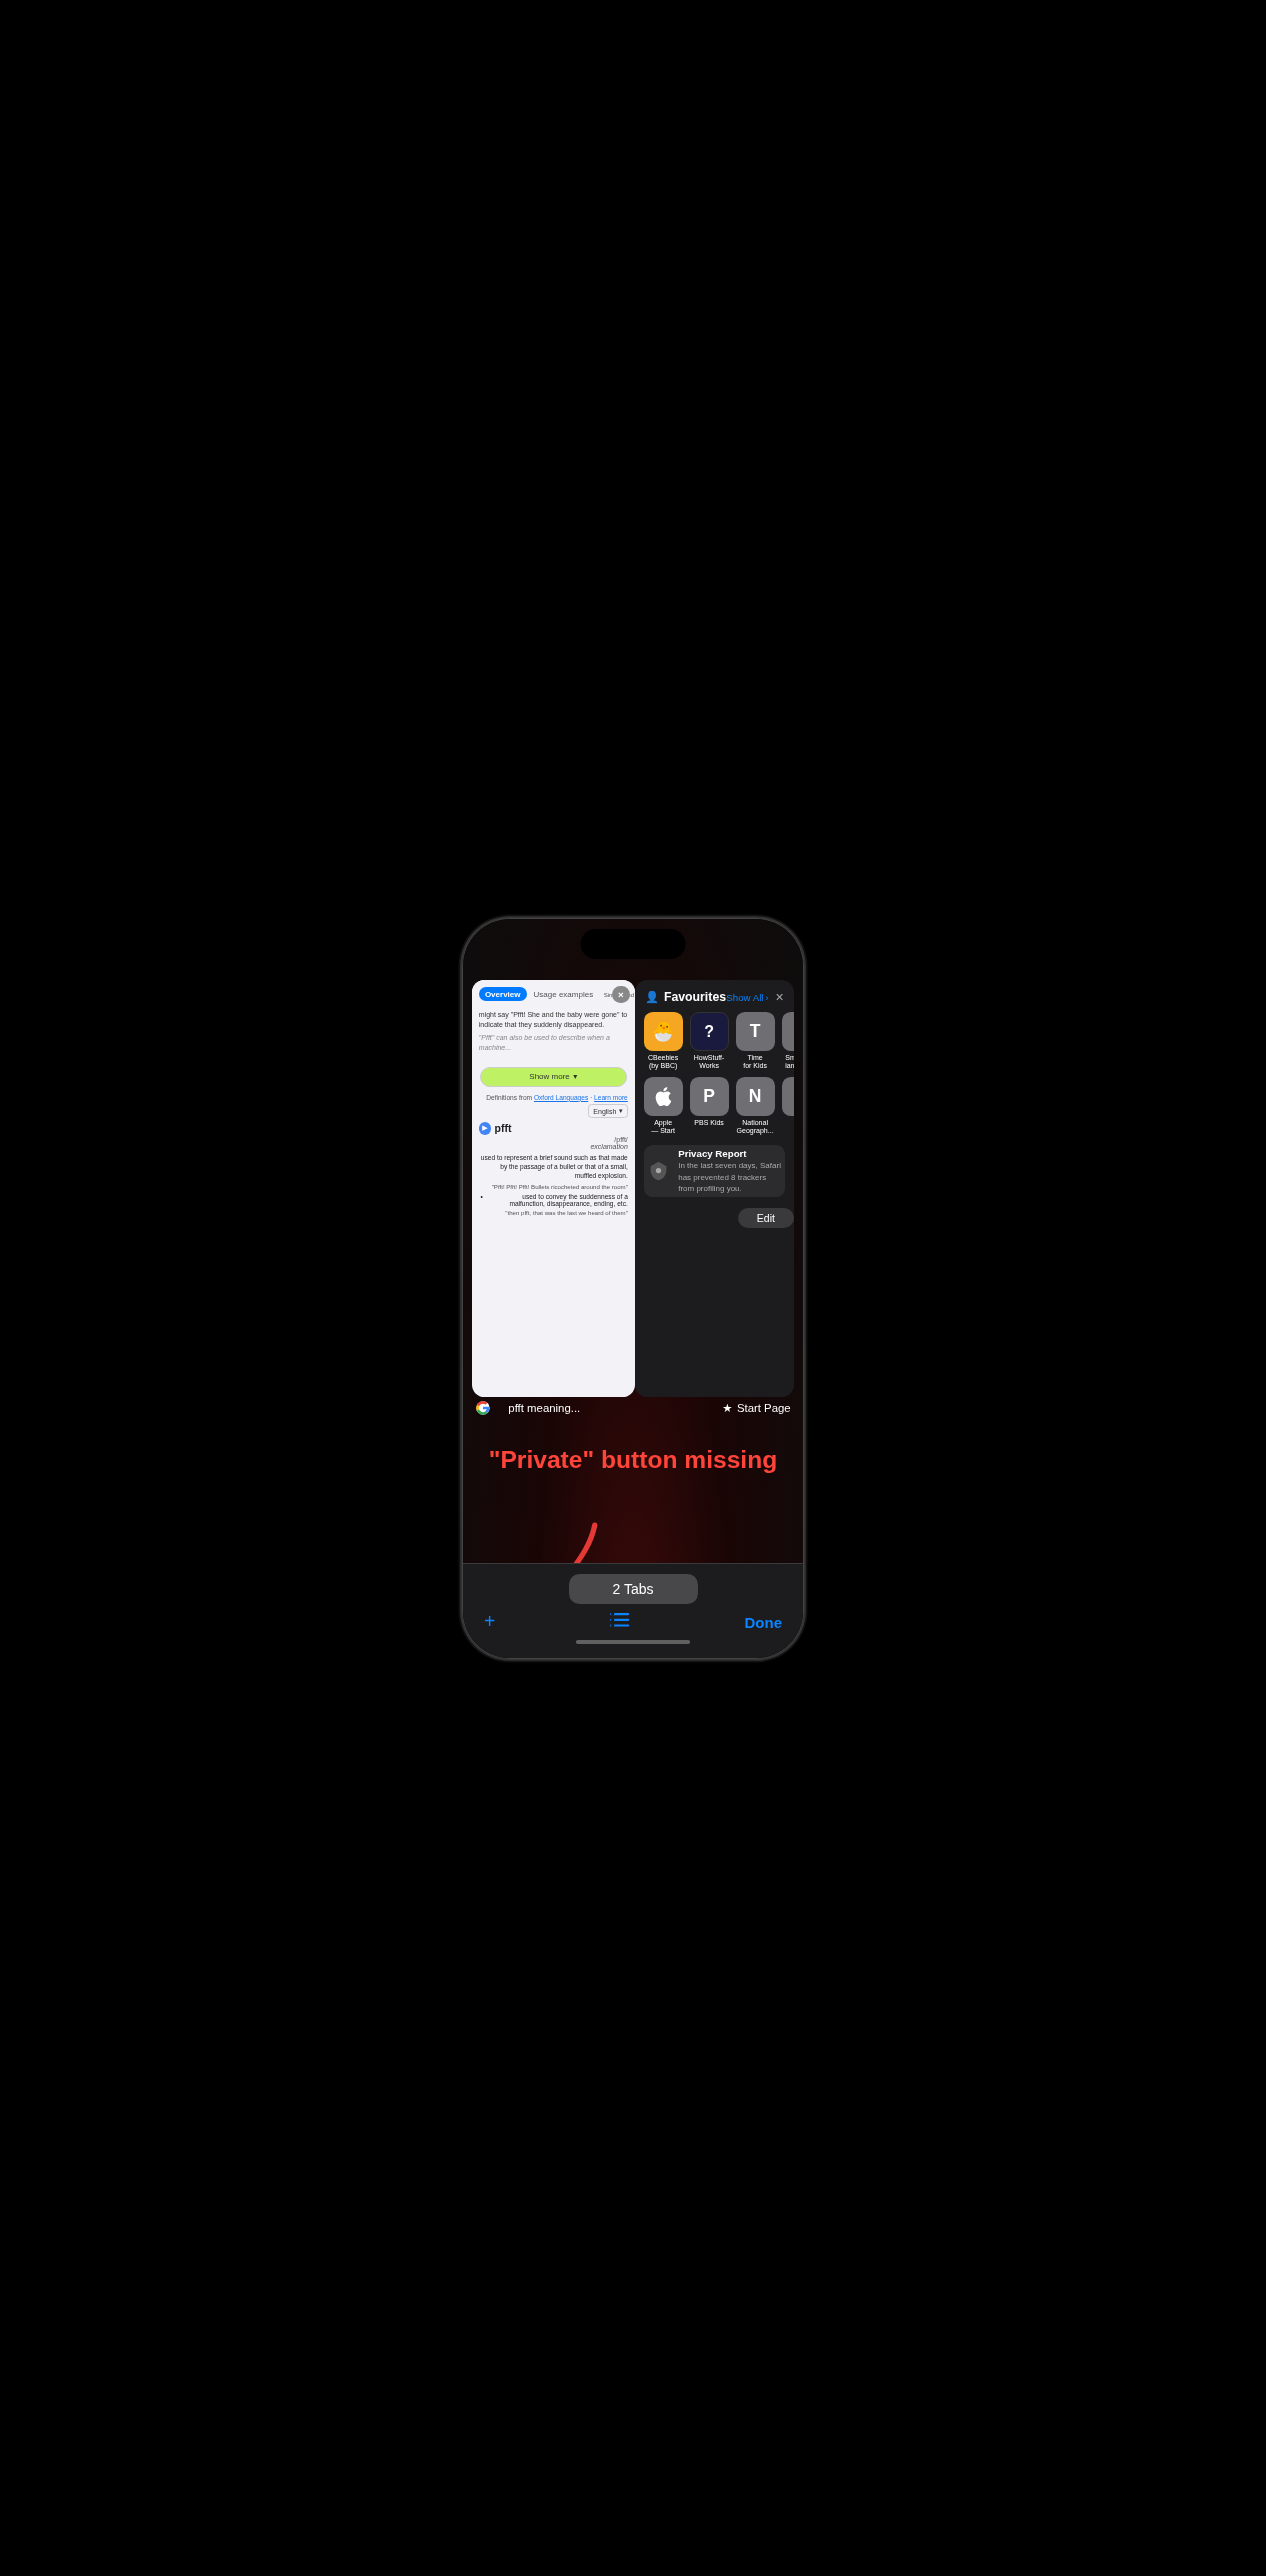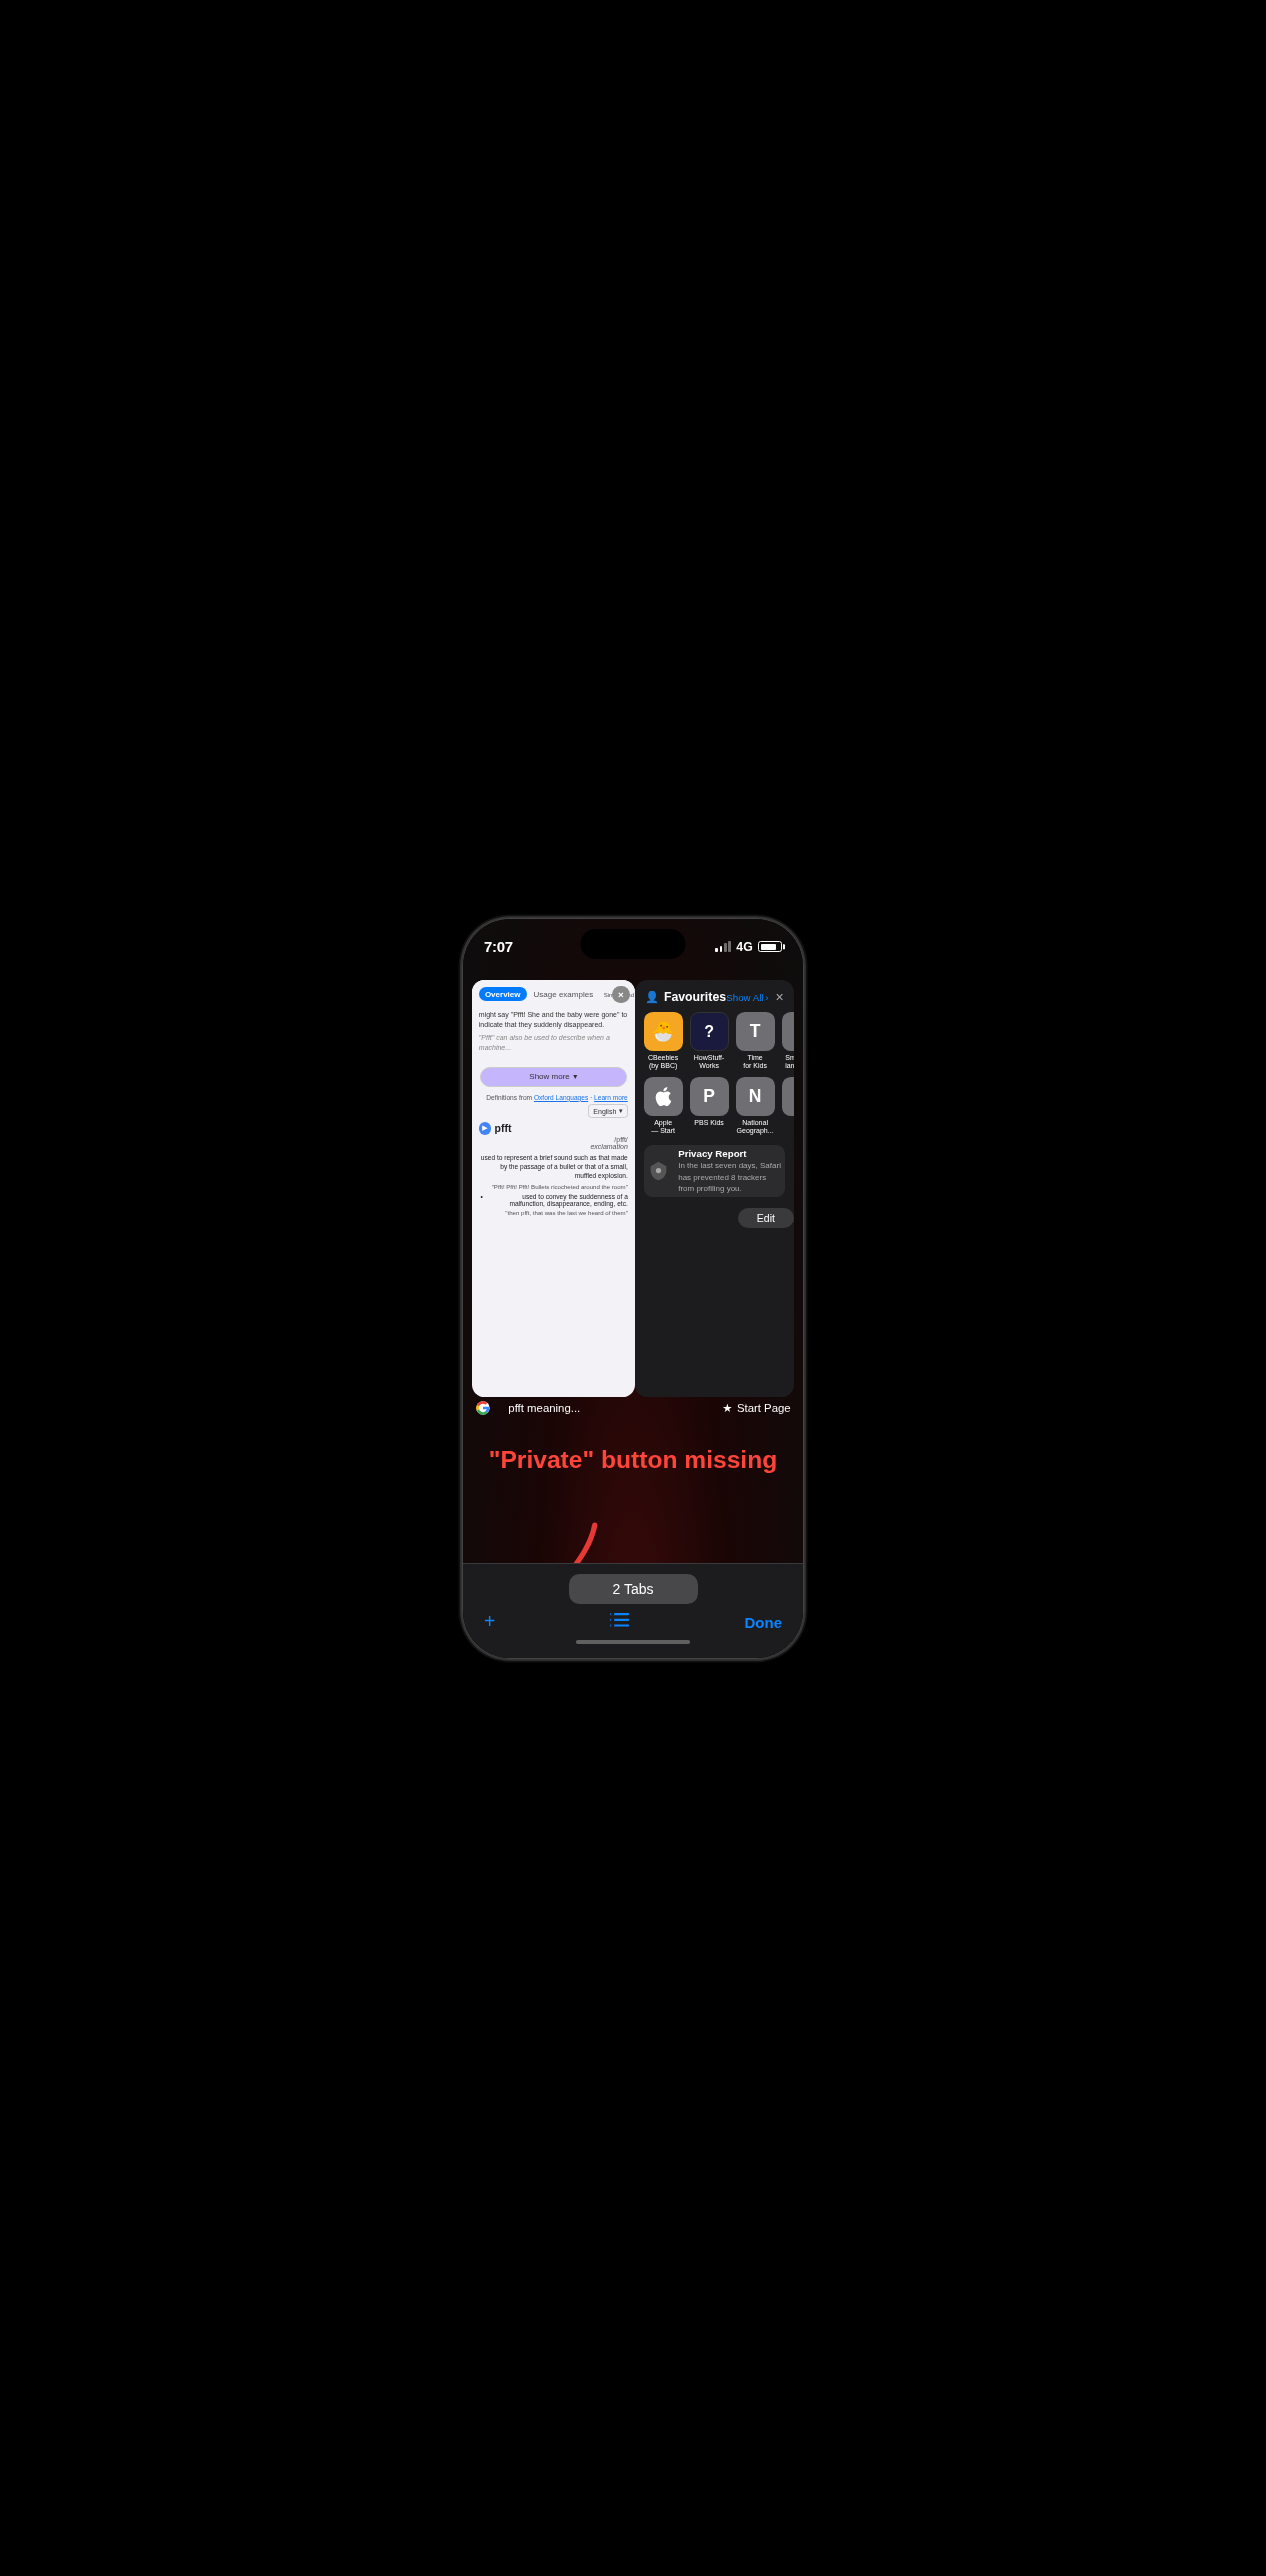--- a/index.html
+++ b/index.html
@@ -204,21 +204,21 @@
       margin: 3.5px auto;
       display: flex;
       align-items: flex-end;
       justify-content: center;
       gap: 3.5px;
       border: 0.9px solid #ccc;
       border-radius: 17.5px;
       padding: 4.4px 10.5px;
       font-size: 8px;
       color: #333;
-      background: #c4b5fd;
+      background: #bef264;
       cursor: pointer;
       width: 90%;
     }
 
     .definitions-section {
       padding: 3.5px 7px;
       font-size: 6.6px;
       color: #333;
       text-align: right;
     }
@@ -577,35 +577,20 @@
     }
   </style>
 </head>
 <body>
 
 <div class="phone-frame">
   <div class="phone-bg"></div>
 
   <div class="dynamic-island"></div>
 
-  <div class="status-bar">
-    <span class="status-time">7:07</span>
-    <div class="status-right">
-      <div class="signal-bars">
-        <div class="signal-bar" style="height:3.5px"></div>
-        <div class="signal-bar" style="height:6.1px"></div>
-        <div class="signal-bar" style="height:8.8px; opacity:0.4"></div>
-        <div class="signal-bar" style="height:10.5px; opacity:0.4"></div>
-      </div>
-      <span class="status-4g">4G</span>
-      <div class="battery">
-        <div class="battery-fill"></div>
-      </div>
-    </div>
-  </div>
 
   <div class="tabs-area">
 
     <div class="tab-card-left">
       <div class="card-tabs">
         <span class="card-tab-pill">Overview</span>
         <span class="card-tab-plain">Usage examples</span>
         <span class="card-tab-plain" style="font-size:6.1px">Similar and opp...</span>
       </div>
       <div class="card-close-btn">×</div>

